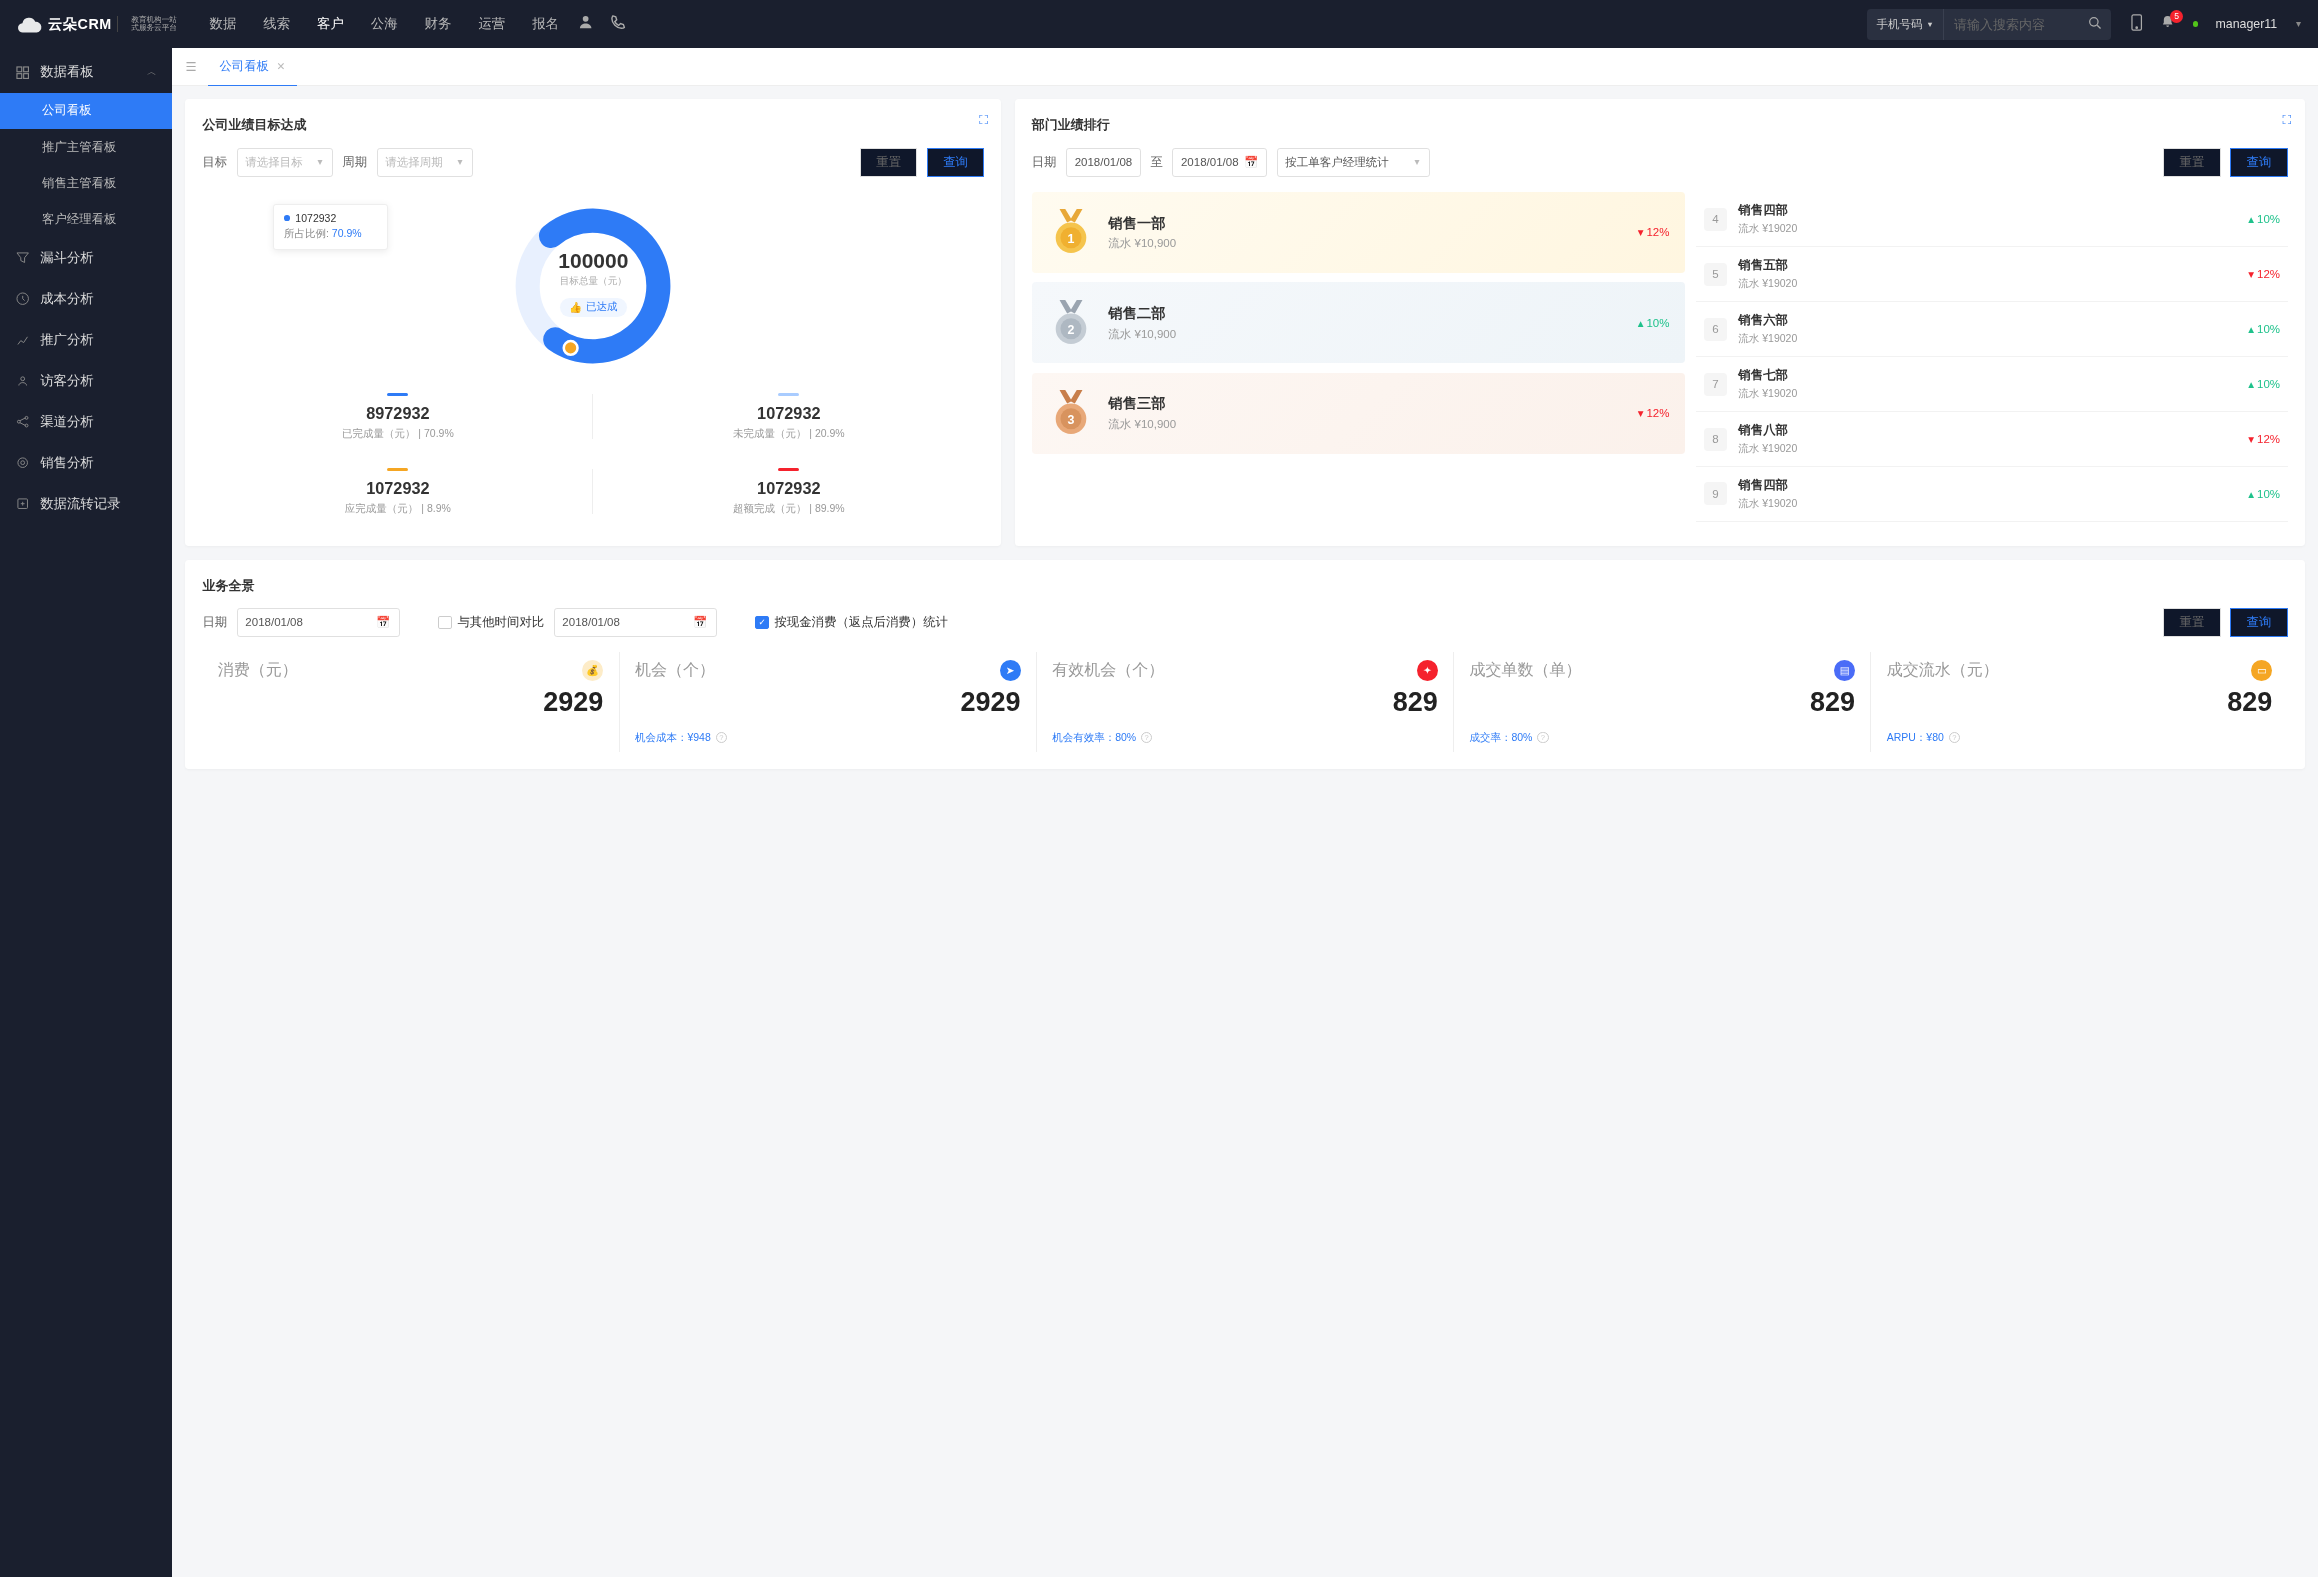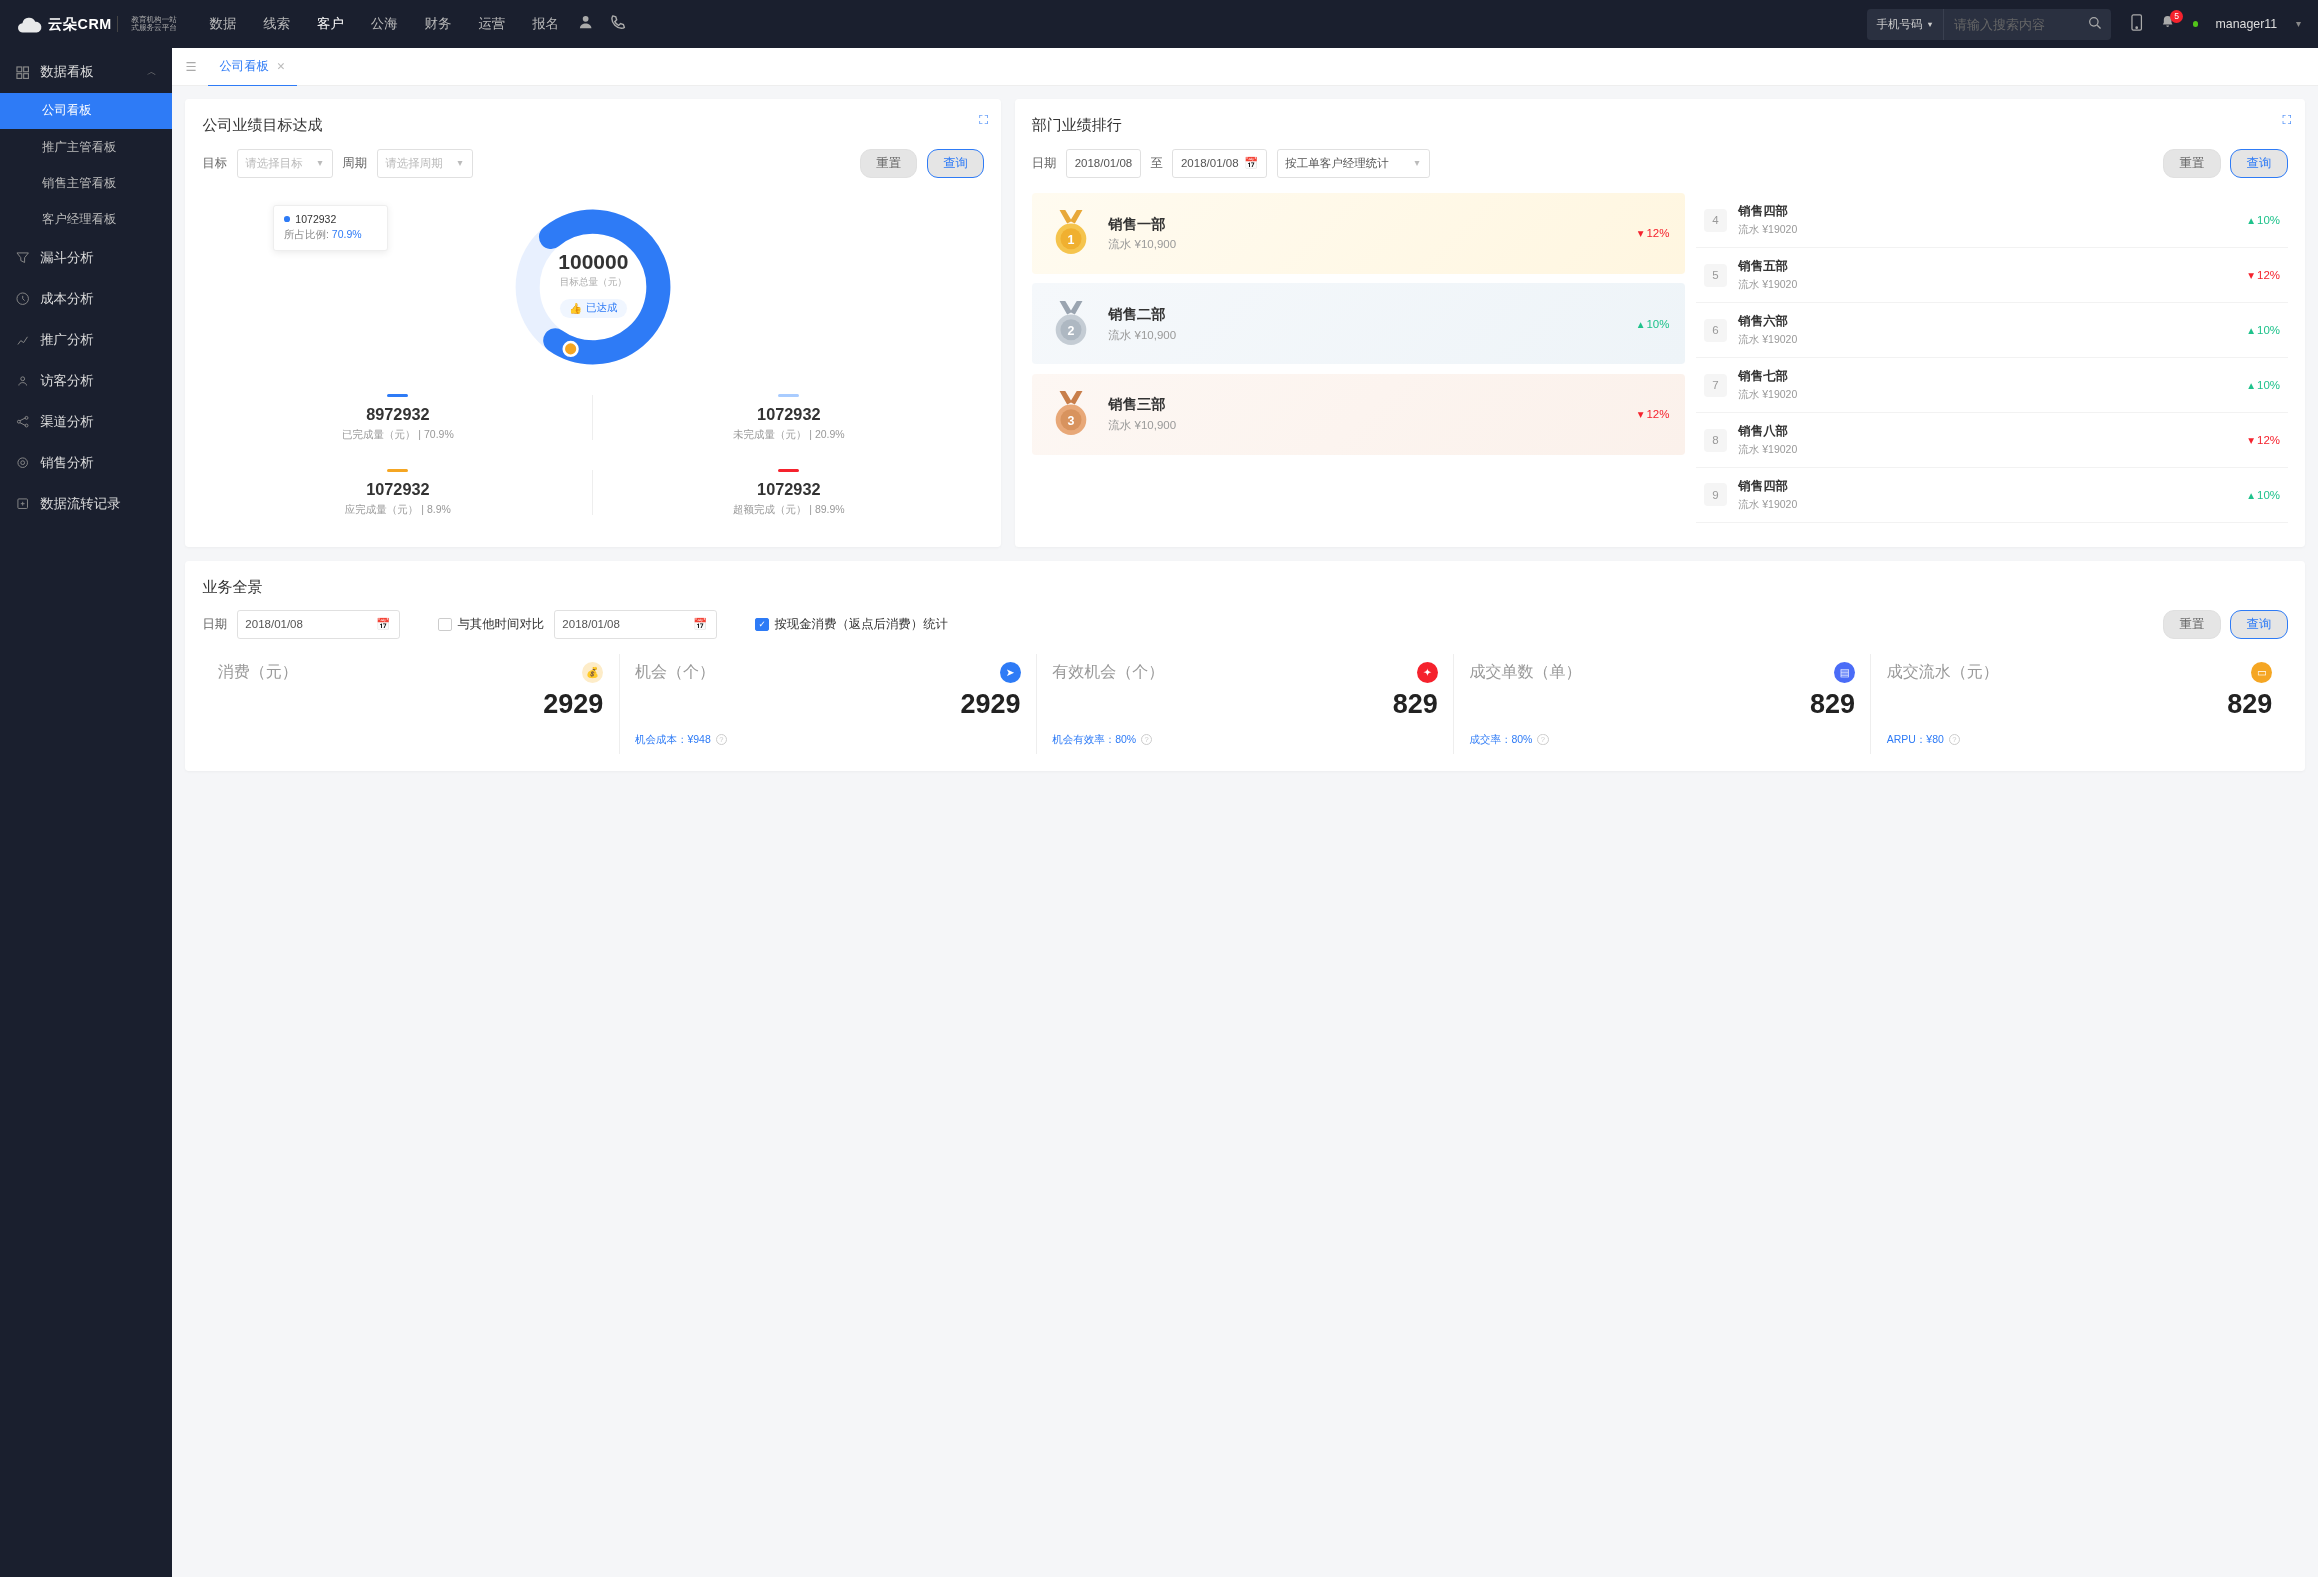--- a/index.html
+++ b/index.html
@@ -42,29 +42,29 @@
 .hamb { color: #aaa; cursor: pointer; padding: 3.8px; }
 .tab { display: flex; align-items: center; gap: 7.6px; padding: 0 11.5px; height: 38px; border-bottom: 1.9px solid transparent; cursor: pointer; }
 .tab.active { border-bottom-color: #2e7bf6; color: #2e7bf6; }
 .tab-close { color: #bbb; font-size: 10.5px; }
 
 .content { padding: 13.4px; display: flex; flex-direction: column; gap: 13.4px; }
 .row-cards { display: flex; gap: 13.4px; }
 .card { background: #fff; border-radius: 3.8px; padding: 17px; flex: 1; box-shadow: 0 1px 2.9px rgba(0,0,0,.04); position: relative; }
 .card-left { flex: 0 0 38.5%; }
 .card-right { flex: 1; }
-.card-title { font-size: 15px; font-weight: 400; color: #333; margin-bottom: 13.4px; }
+.card-title { font-size: 13px; font-weight: 700; color: #333; margin-bottom: 13.4px; }
 .card-expand { position: absolute; top: 13.4px; right: 13.4px; color: #2e7bf6; cursor: pointer; font-size: 12.4px; }
 
 .filter-row { display: flex; align-items: center; gap: 9.6px; margin-bottom: 15.3px; flex-wrap: wrap; }
 .flabel { color: #666; font-size: 12.4px; }
 .select-box { border: 1px solid #e0e0e0; border-radius: 2.9px; height: 29px; padding: 0 7.6px; display: flex; align-items: center; gap: 5.7px; color: #bbb; font-size: 11.5px; cursor: pointer; min-width: 96px; justify-content: space-between; }
 .select-box .chev { font-size: 8.6px; color: #bbb; }
 .date-box { border: 1px solid #e0e0e0; border-radius: 2.9px; height: 29px; padding: 0 7.6px; display: flex; align-items: center; color: #555; font-size: 11.5px; cursor: pointer; gap: 5.7px; }
-.btn { height: 29px; padding: 0 15.3px; border: 1px solid #e0e0e0; border-radius: 11px; background: #e5e5e5; color: #666; font-size: 12.4px; cursor: pointer; }
+.btn { height: 29px; padding: 0 15.3px; border: 1px solid #e0e0e0; border-radius: 0; background: #0f172a; color: #666; font-size: 12.4px; cursor: pointer; }
 .btn-primary { color: #2e7bf6; border-color: #2e7bf6; }
 .spacer { flex: 1; }
 
 
 .donut-wrap { display: flex; flex-direction: column; align-items: center; position: relative; padding-top: 7.6px; }
 .donut-svg { width: 172px; height: 172px; }
 .donut-center { position: absolute; top: 57px; text-align: center; }
 .donut-value { font-size: 21px; font-weight: 600; color: #333; }
 .donut-label { font-size: 9.6px; color: #aaa; margin-top: 1.9px; }
 .donut-badge { margin-top: 9.6px; display: inline-flex; align-items: center; gap: 3.8px; background: #f0f6ff; color: #2e7bf6; padding: 2.9px 9.6px; border-radius: 11.5px; font-size: 10.5px; }

